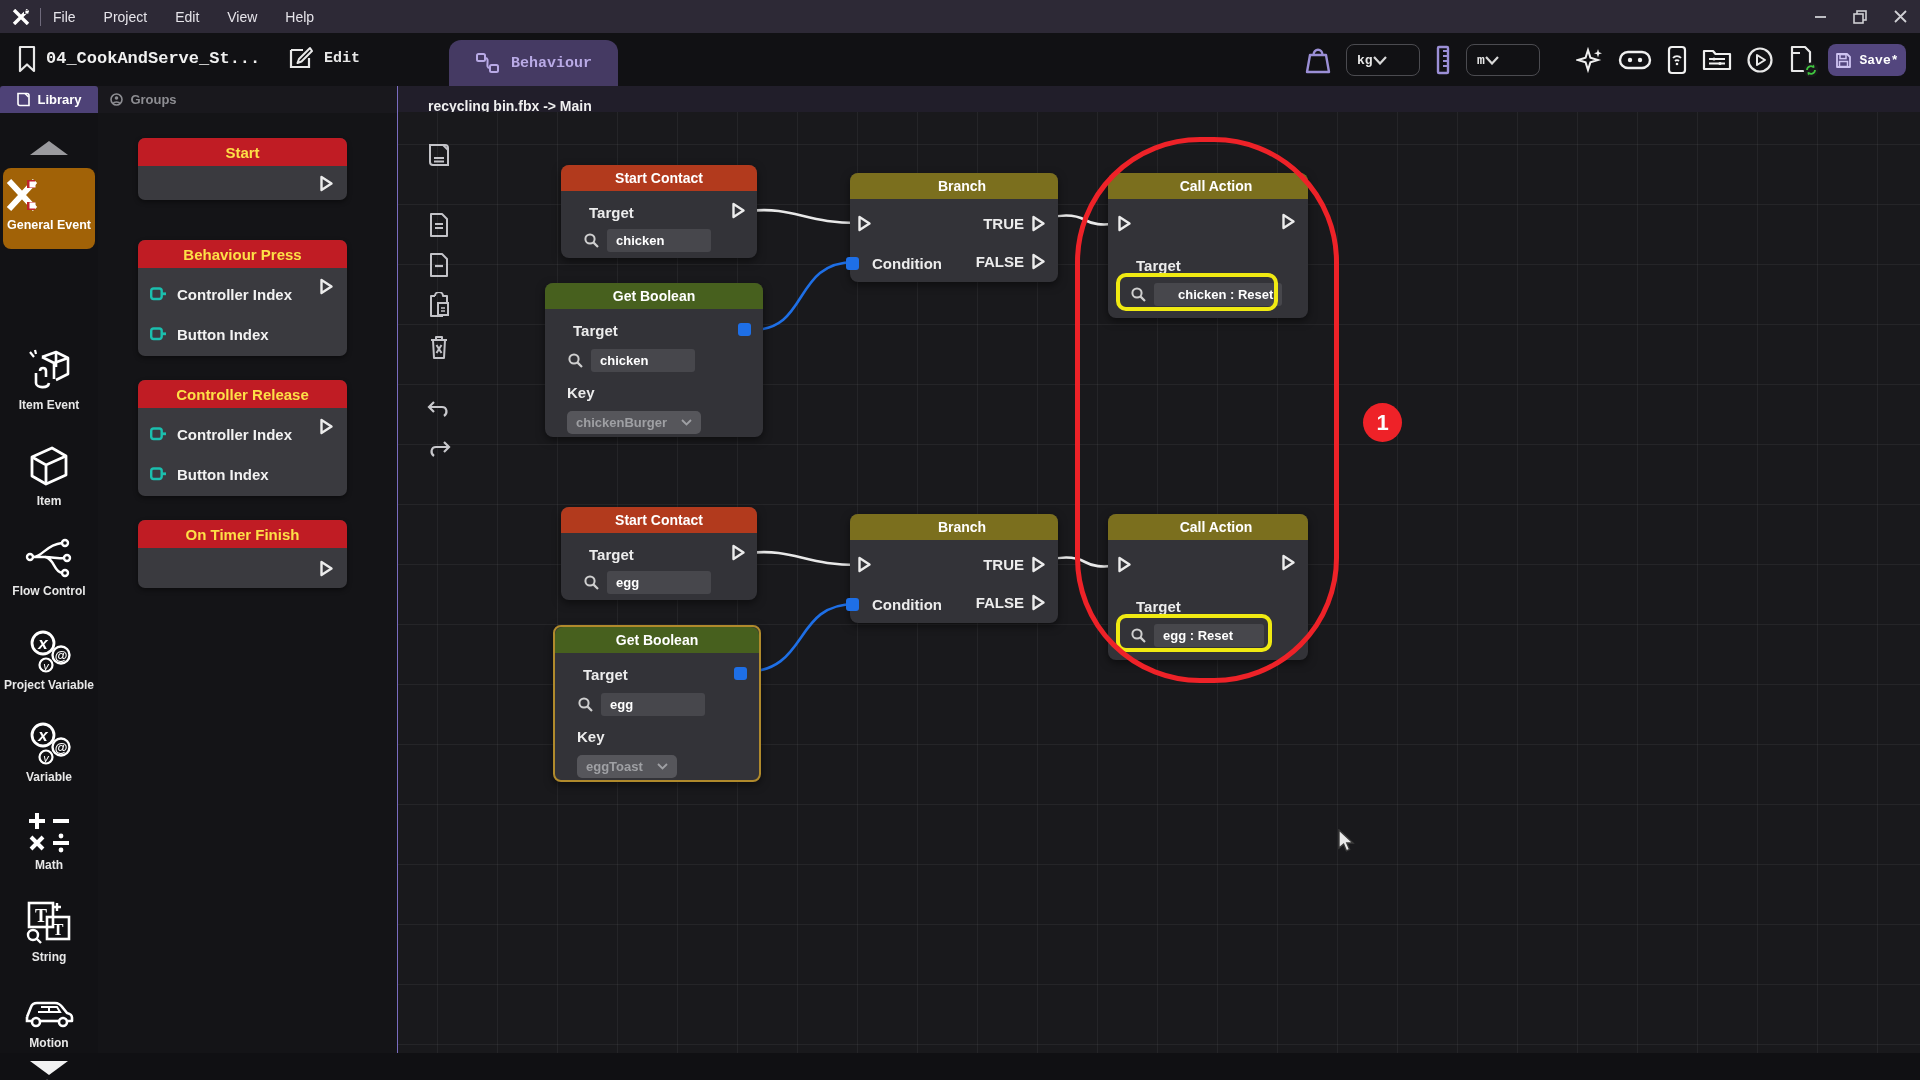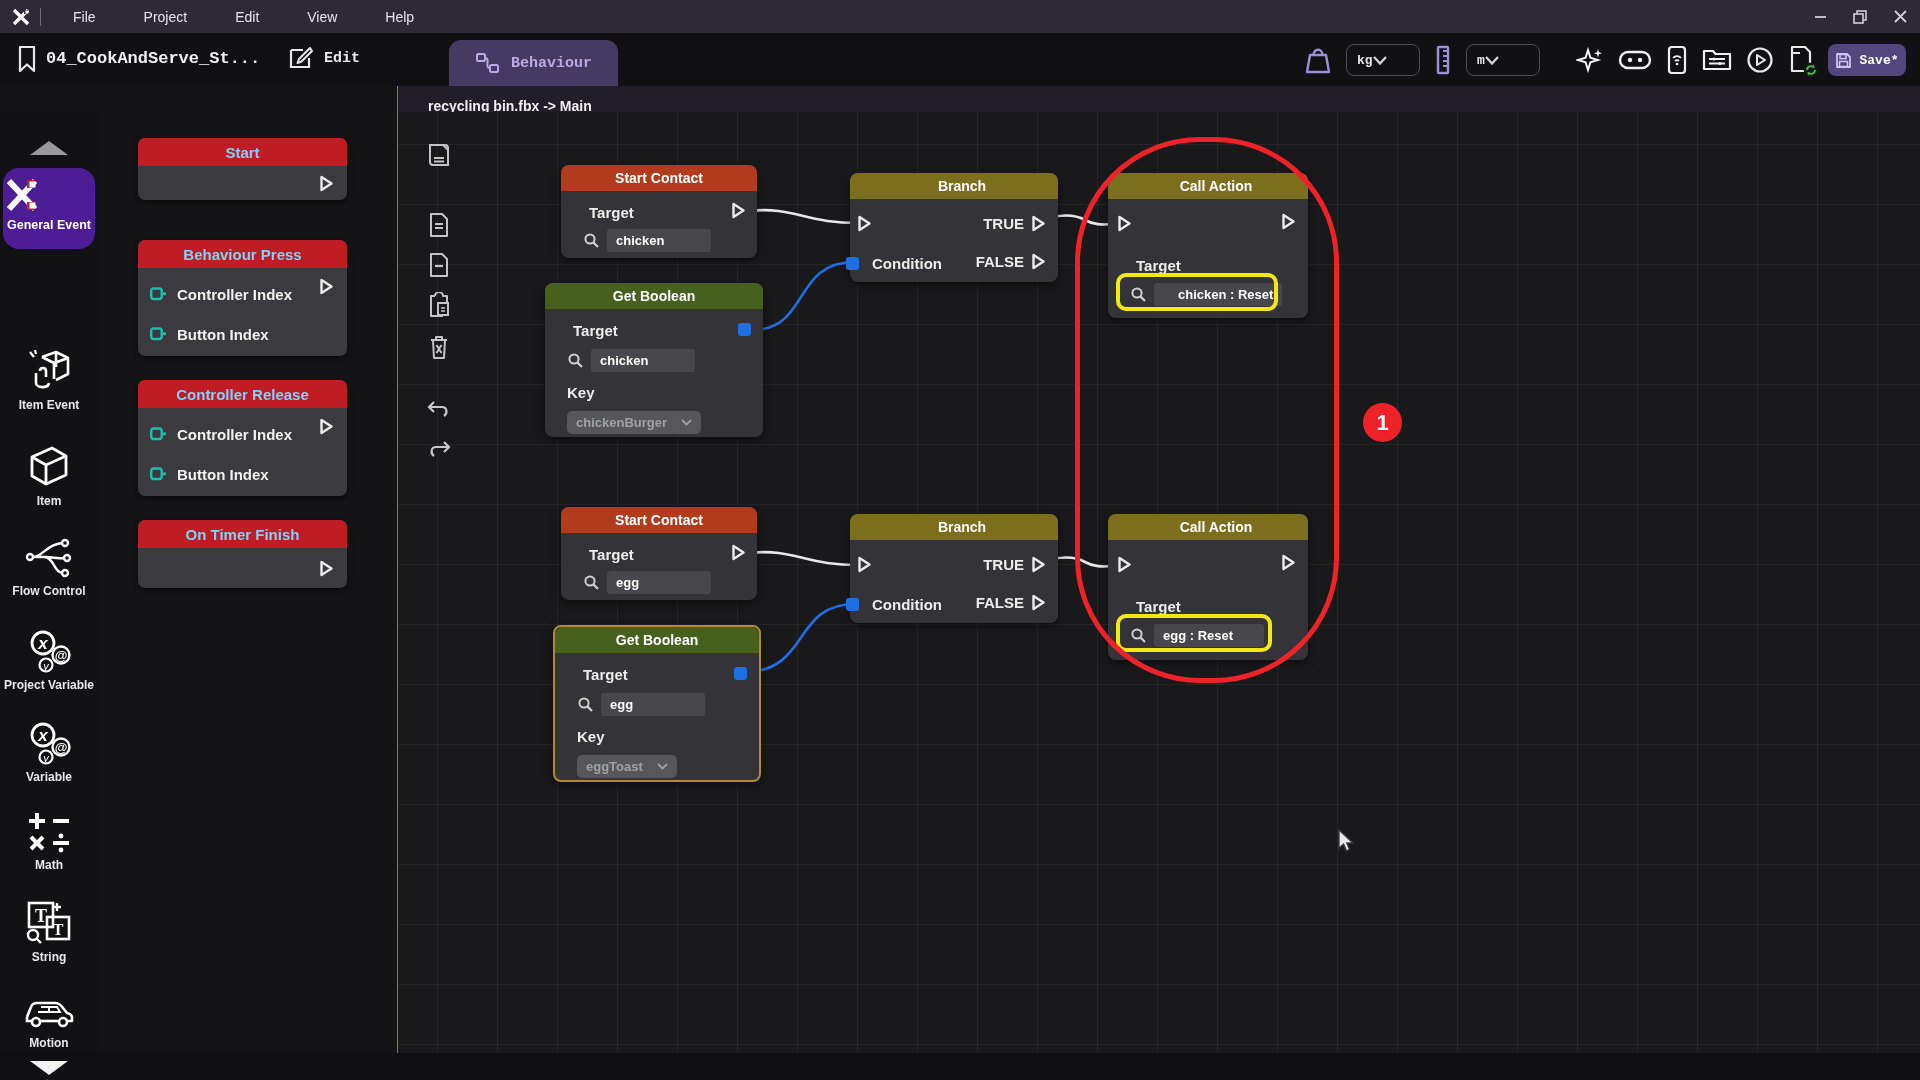--- a/index.html
+++ b/index.html
@@ -6,21 +6,21 @@
   html,body { width:1920px; height:1080px; overflow:hidden; background:#0e0e10;
               font-family:"Liberation Sans", sans-serif; }
   #root { position:relative; width:1920px; height:1080px; background:#101013; }
 
   
   .titlebar { position:absolute; left:0; top:0; width:1920px; height:33px; background:#2d2936;
               display:flex; align-items:center; color:#e6e4ea; }
   .logo { width:22px; height:20px; margin-left:10px; font-weight:bold; font-size:17px;
           display:flex; align-items:center; justify-content:center; color:#fff; }
   .tb-divider { width:1px; height:18px; background:#6f6a7c; margin:0 12px 0 8px; }
-  .menu-item { font-size:14px; margin-right:28px; cursor:default;margin-left:20px; }
+  .menu-item { font-size:14px; margin-right:28px; cursor:default; }
   .win-controls { position:absolute; right:0; top:0; height:33px; display:flex; align-items:center; }
   .win-btn { width:40px; height:33px; display:flex; align-items:center; justify-content:center; color:#cfcfd4; }
 
   
   .header { position:absolute; left:0; top:33px; width:1920px; height:53px; background:#111114;font-family:Liberation Mono, monospace; }
   .bookmark { position:absolute; left:16px; top:12px; }
   .proj-title { position:absolute; left:46px; top:16px; font-size:17px; font-weight:bold; color:#f0f0f0; }
   .edit-btn { position:absolute; left:288px; top:12px; display:flex; gap:10px; align-items:center;
               color:#e8e8e8; font-size:15px; font-weight:bold; }
   .behaviour-tab { position:absolute; left:449px; top:7px; width:169px; height:46px; background:#453a63;
@@ -37,32 +37,32 @@
   .sidebar { position:absolute; left:0; top:86px; width:398px; height:967px; background:#141417; }
   .side-tabs { position:absolute; left:0; top:0; width:398px; height:27px; background:#19181d; display:flex; }
   .tab-library { width:98px; height:27px; background:#4e4277; color:#fff; display:flex; align-items:center;
                  justify-content:center; gap:6px; font-size:13px; font-weight:bold; border-radius:3px 3px 0 0; }
   .tab-groups { width:90px; height:27px; color:#8d8d92; display:flex; align-items:center;
                 justify-content:center; gap:6px; font-size:13px; font-weight:bold; }
   .cat-col { position:absolute; left:0; top:27px; width:98px; height:940px; background:#121215; }
   .cat { position:absolute; width:98px; text-align:center; color:#e8e8e8; }
   .cat .ic { display:flex; justify-content:center; }
   .cat .lbl { font-size:12px; font-weight:bold; margin-top:5px; }
-  .cat-active { position:absolute; left:3px; top:55px; width:92px; height:81px; background:#4c1d95;
-                border-radius:16px; color:#fff; text-align:center; padding-top:10px; }
+  .cat-active { position:absolute; left:3px; top:55px; width:92px; height:81px; background:#a16207;
+                border-radius:8px; color:#fff; text-align:center; padding-top:10px; }
   .cat-active .lbl { font-size:12.5px; font-weight:bold; margin-top:6px; }
   .scroll-arrow-up { position:absolute; left:30px; top:28px; width:0; height:0;
       border-left:19px solid transparent; border-right:19px solid transparent; border-bottom:14px solid #9a9a9e; }
   .scroll-arrow-down { position:absolute; left:30px; top:948px; width:0; height:0;
       border-left:19px solid transparent; border-right:19px solid transparent; border-top:14px solid #f2f2f2; }
 
   
   .pnode { position:absolute; left:138px; width:209px; background:#3a3a3f; border-radius:7px;
            box-shadow:0 2px 5px rgba(0,0,0,.45); }
-  .pnode .phdr { height:28px; background:#c01c24; border-radius:7px 7px 0 0; color:#7dd3fc; font-size:15px;
+  .pnode .phdr { height:28px; background:#c01c24; border-radius:7px 7px 0 0; color:#fde047; font-size:15px;
                  font-weight:bold; display:flex; align-items:center; justify-content:center; }
   .prow { display:flex; align-items:center; gap:10px; padding-left:12px; height:40px; color:#f2f2f2;
           font-size:15px; font-weight:bold;}
   .pout { position:absolute; right:13px; }
 
   
   .crumbbar { position:absolute; left:398px; top:86px; width:1522px; height:40px; background:#211e2a;
               color:#f0f0f0; font-size:14px; font-weight:bold; display:flex; align-items:center; padding-left:30px; }
   .canvas { position:absolute; left:398px; top:112px; width:1522px; height:941px; background:#19191c;
             background-image:
@@ -245,20 +245,37 @@
             <path d="M2 2 H12 L15 5 V15 H2 Z" fill="none" stroke="#cfc4f2" stroke-width="1.8" stroke-linejoin="round"></path>
             <rect x="5" y="2.6" width="6" height="4" fill="none" stroke="#cfc4f2" stroke-width="1.5"></rect>
             <rect x="4.5" y="9.5" width="8" height="5" fill="none" stroke="#cfc4f2" stroke-width="1.5"></rect>
           </svg>
         <span>Save*</span>
       </div>
     </div>
   </div>
 
   <div class="sidebar">
+    <div class="side-tabs">
+      <div class="tab-library">
+        <svg width="15" height="15" viewBox="0 0 15 15">
+            <path d="M2 1.5 H11 a2 2 0 0 1 2 2 V13.5 H4 a2 2 0 0 1-2-2 Z" fill="none" stroke="#fff" stroke-width="1.6"></path>
+            <path d="M9 1.5 L12.5 5" stroke="#fff" stroke-width="1.4"></path>
+          </svg>
+        <span>Library</span>
+      </div>
+      <div class="tab-groups">
+        <svg width="15" height="15" viewBox="0 0 15 15">
+            <circle cx="7.5" cy="7.5" r="5.5" fill="none" stroke="#8d8d92" stroke-width="1.6"></circle>
+            <circle cx="7.5" cy="6" r="1.8" fill="#8d8d92"></circle>
+            <path d="M4 11.5 C4.8 9.5 10.2 9.5 11 11.5" fill="none" stroke="#8d8d92" stroke-width="1.4"></path>
+          </svg>
+        <span>Groups</span>
+      </div>
+    </div>
 
     <div class="cat-col">
       <div class="scroll-arrow-up"></div>
 
       <div class="cat-active">
         <div class="ic">
           <svg width="38" height="34" viewBox="0 0 38 34">
               <path d="M6 3 L32 31 M32 3 L6 31" stroke="#fff" stroke-width="6"></path>
               <rect x="24" y="2" width="8" height="8" fill="#c0232a"></rect>
               <rect x="26.5" y="3.5" width="6" height="6" fill="#fff"></rect>

